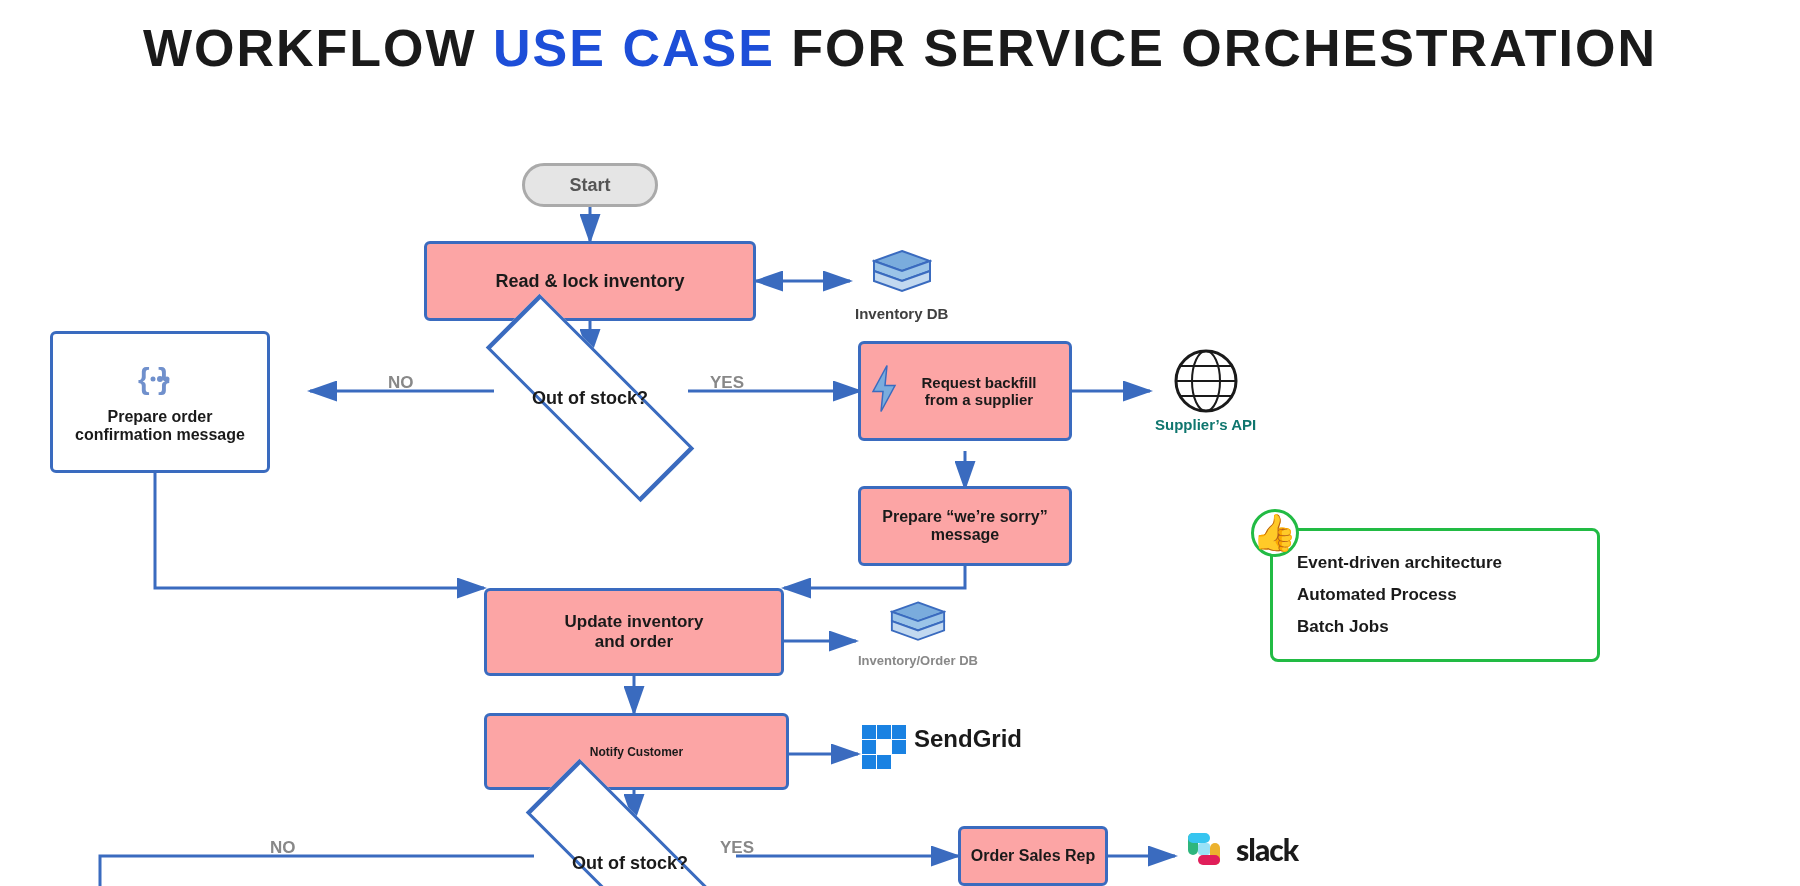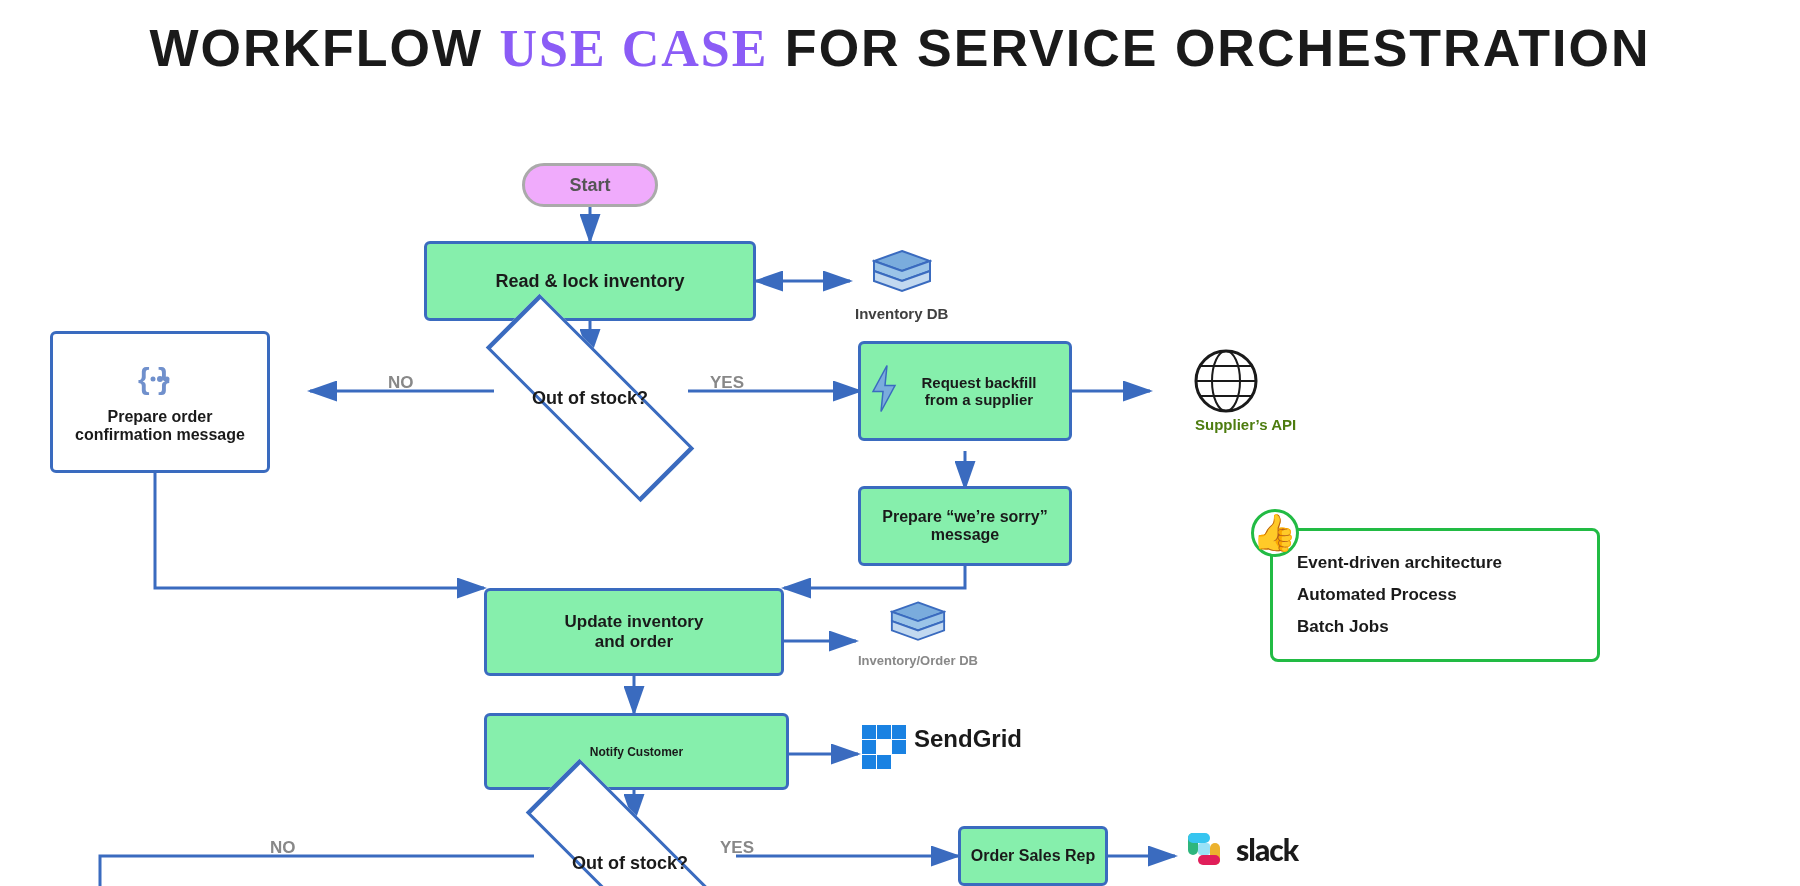--- a/index.html
+++ b/index.html
@@ -14,51 +14,50 @@
 
     .page-title {
       text-align: center;
       font-size: 52px;
       font-weight: 900;
       letter-spacing: 2px;
       padding: 18px 0 10px 0;
       color: #1a1a1a;
     }
     .page-title .highlight {
-      color: #8b5cf6;
-      font-family: Liberation Serif, serif;
+      color: #1d4ed8;
     }
 
     .diagram-container {
       position: relative;
       width: 1800px;
       height: 810px;
     }
 
     
     .flow-box {
       position: absolute;
       border: 3px solid #3a6bbf;
       border-radius: 6px;
-      background: #86efac;
+      background: #fca5a5;
       display: flex;
       align-items: center;
       justify-content: center;
       text-align: center;
       font-family: Arial, sans-serif;
       font-weight: 700;
       font-size: 18px;
       color: #1a1a1a;
     }
 
     .flow-oval {
       position: absolute;
       border: 3px solid #aaa;
       border-radius: 50px;
-      background: #f0abfc;
+      background: #e5e5e5;
       display: flex;
       align-items: center;
       justify-content: center;
       text-align: center;
       font-family: Arial, sans-serif;
       font-weight: 700;
       font-size: 18px;
       color: #555;
     }
 
@@ -307,21 +306,21 @@
   </div>
 
   <div class="globe-icon" style="left:1155px; top:258px; display:flex;flex-direction:column;align-items:center;">
     <svg width="70" height="70" viewBox="0 0 70 70">
       <circle cx="35" cy="35" r="30" fill="none" stroke="#1a1a1a" stroke-width="3"></circle>
       <ellipse cx="35" cy="35" rx="14" ry="30" fill="none" stroke="#1a1a1a" stroke-width="2"></ellipse>
       <line x1="5" y1="35" x2="65" y2="35" stroke="#1a1a1a" stroke-width="2"></line>
       <line x1="9" y1="20" x2="61" y2="20" stroke="#1a1a1a" stroke-width="2"></line>
       <line x1="9" y1="50" x2="61" y2="50" stroke="#1a1a1a" stroke-width="2"></line>
     </svg>
-    <span style="font-family:Arial;font-size:15px;color:#4d7c0f;font-weight:700;margin-left:40px;">Supplier’s API</span>
+    <span style="font-family:Arial;font-size:15px;color:#0f766e;font-weight:700;">Supplier’s API</span>
   </div>
 
   <div class="flow-box" style="left:858px; top:398px; width:214px; height:80px; padding:6px;">
     <span style="white-space:pre-line;font-size:16px;">Prepare “we’re sorry”
 message</span>
   </div>
 
   <div class="flow-box" style="left:484px; top:500px; width:300px; height:88px;">
     <span style="white-space:pre-line;font-size:17px;">Update inventory
 and order</span>

